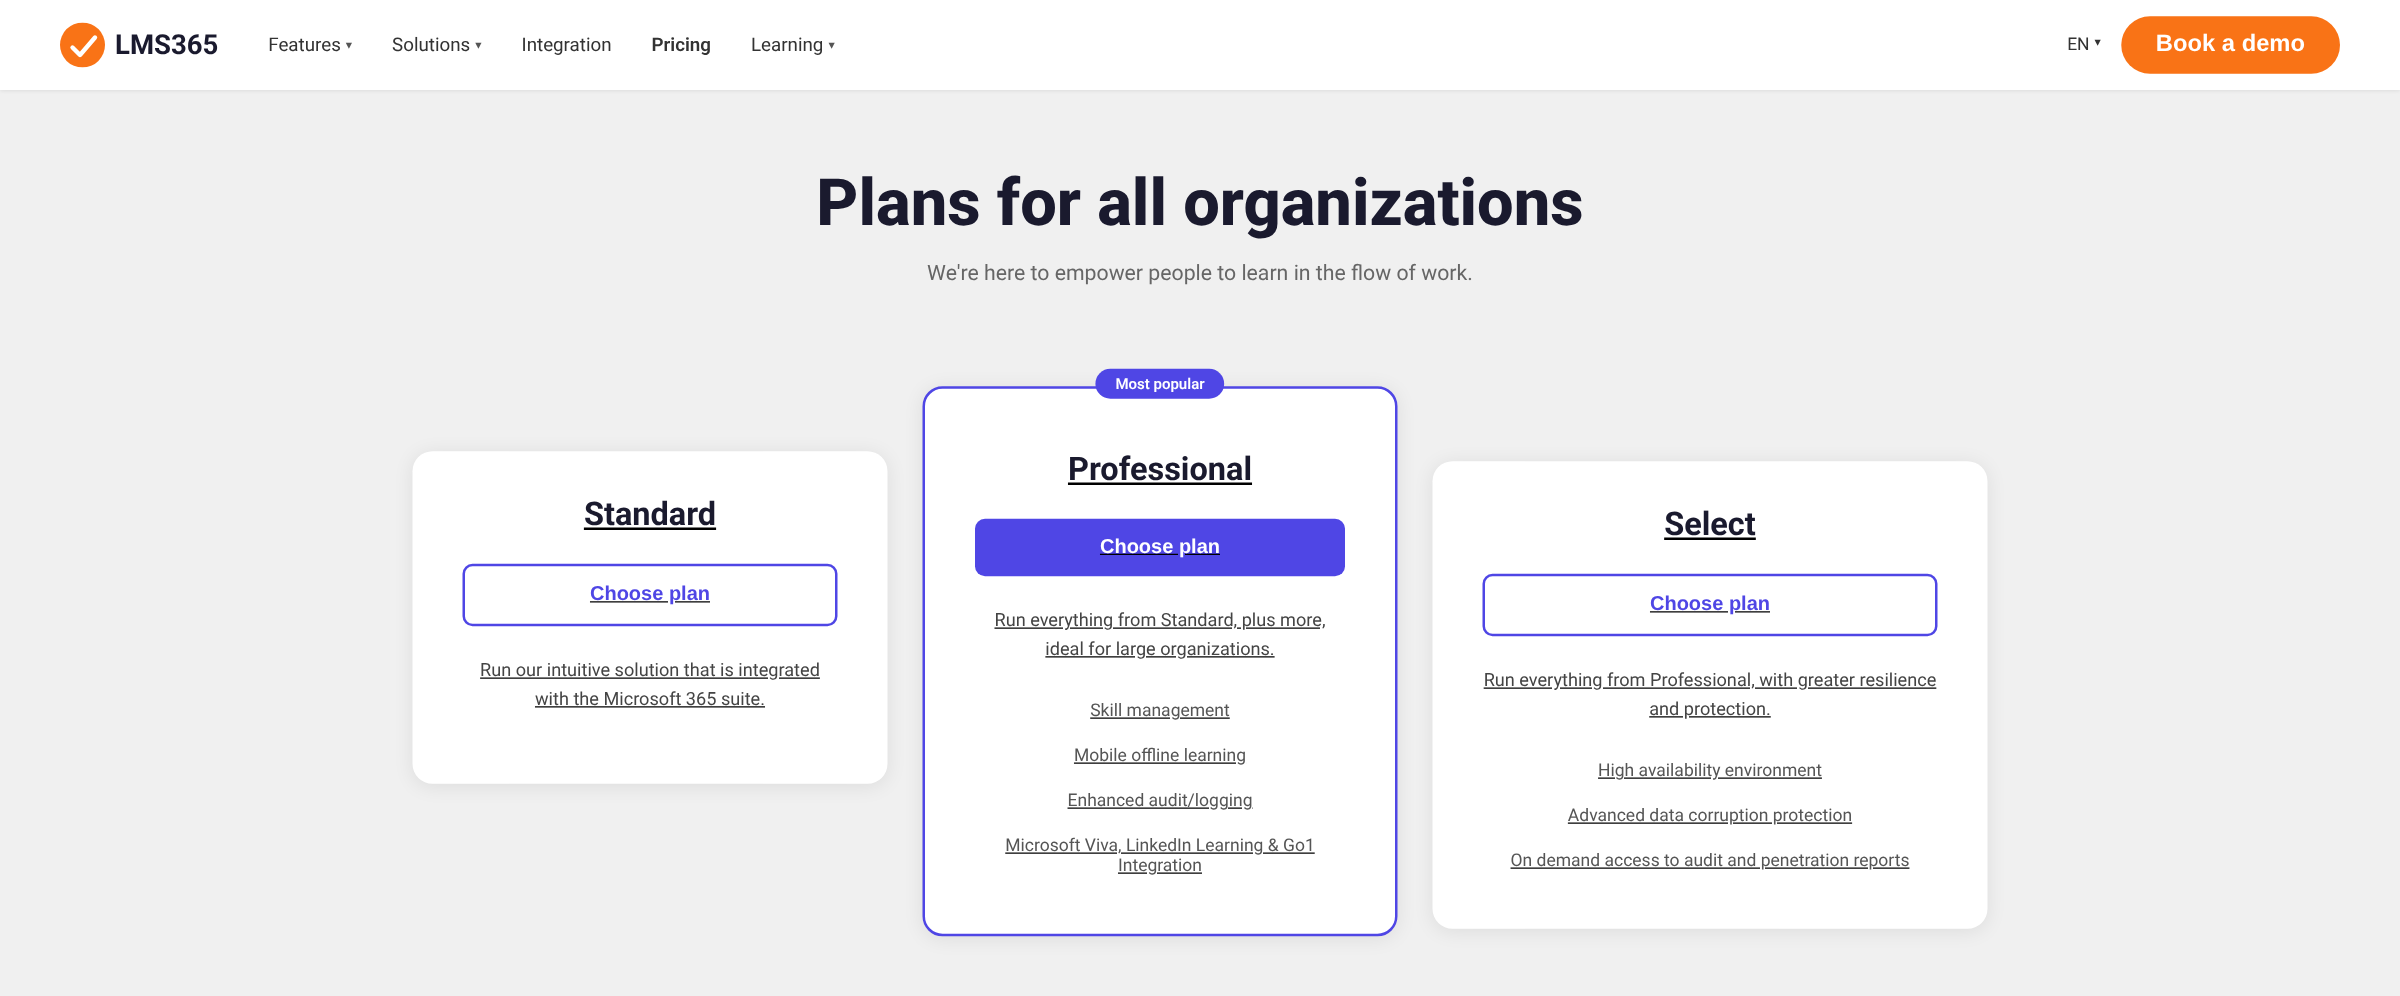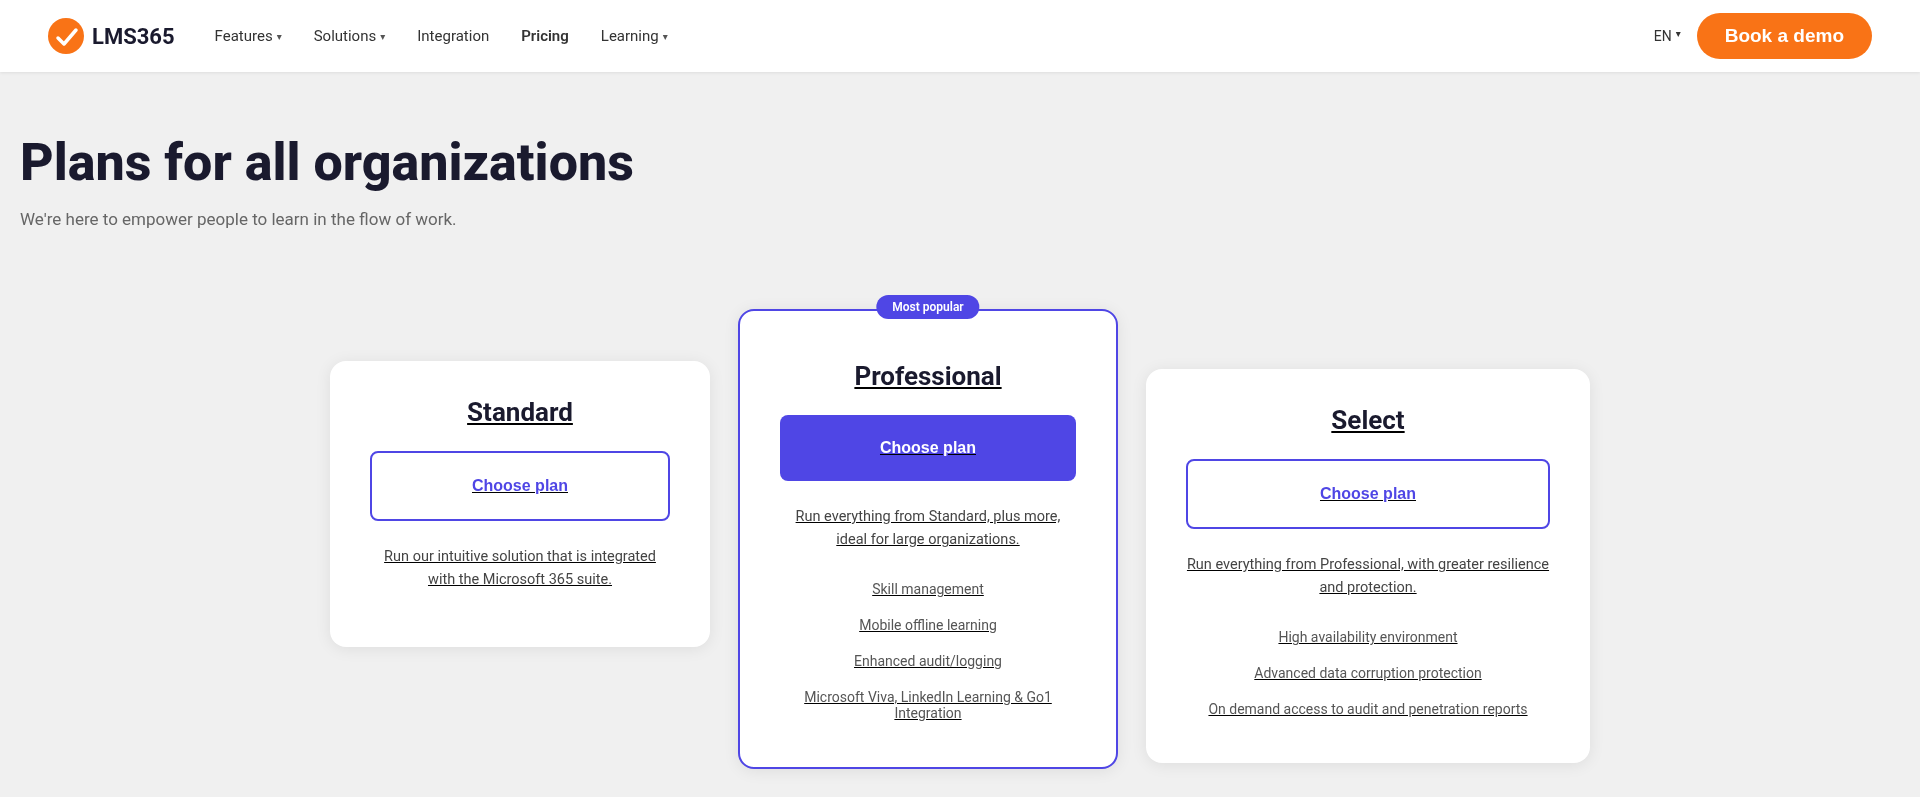--- a/index.html
+++ b/index.html
@@ -97,20 +97,21 @@
       border: none;
       border-radius: 50px;
       padding: 12px 28px;
       font-size: 19px;
       font-weight: 600;
       cursor: pointer;
     }
 
     
     .hero {
+      text-align: center;
       padding: 60px 20px 40px;
     }
 
     .hero h1 {
       font-size: 52px;
       font-weight: 800;
       color: #1a1a2e;
       margin-bottom: 16px;
     }
 
@@ -158,21 +159,21 @@
       font-size: 26px;
       font-weight: 700;
       color: #1a1a2e;
       text-align: center;
       margin-bottom: 24px;
     }
 
     .choose-plan-btn {
       display: block;
       width: 100%;
-      padding: 24px;
+      padding: 14px;
       border-radius: 8px;
       font-size: 16px;
       font-weight: 600;
       cursor: pointer;
       text-align: center;
       margin-bottom: 24px;
     }
 
     .choose-plan-btn.outline {
       background: #ffffff;

